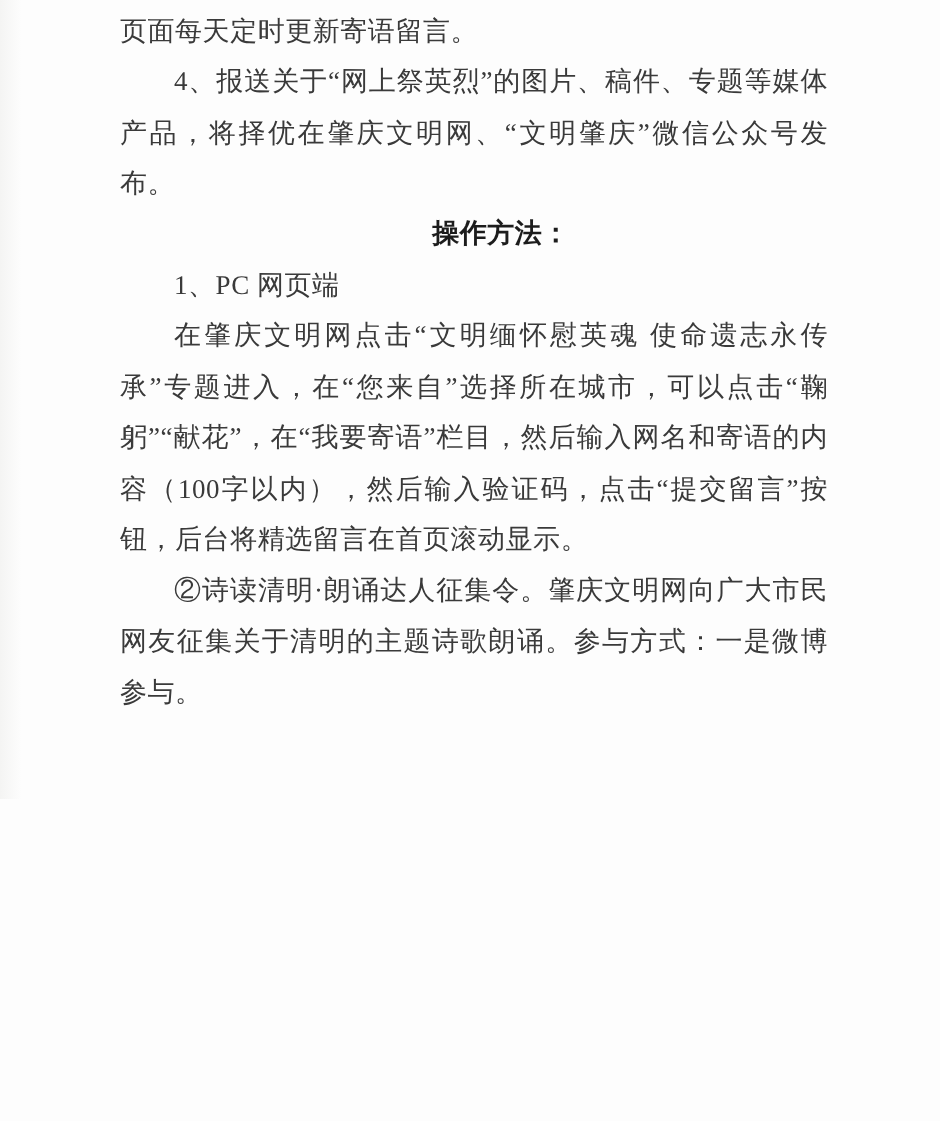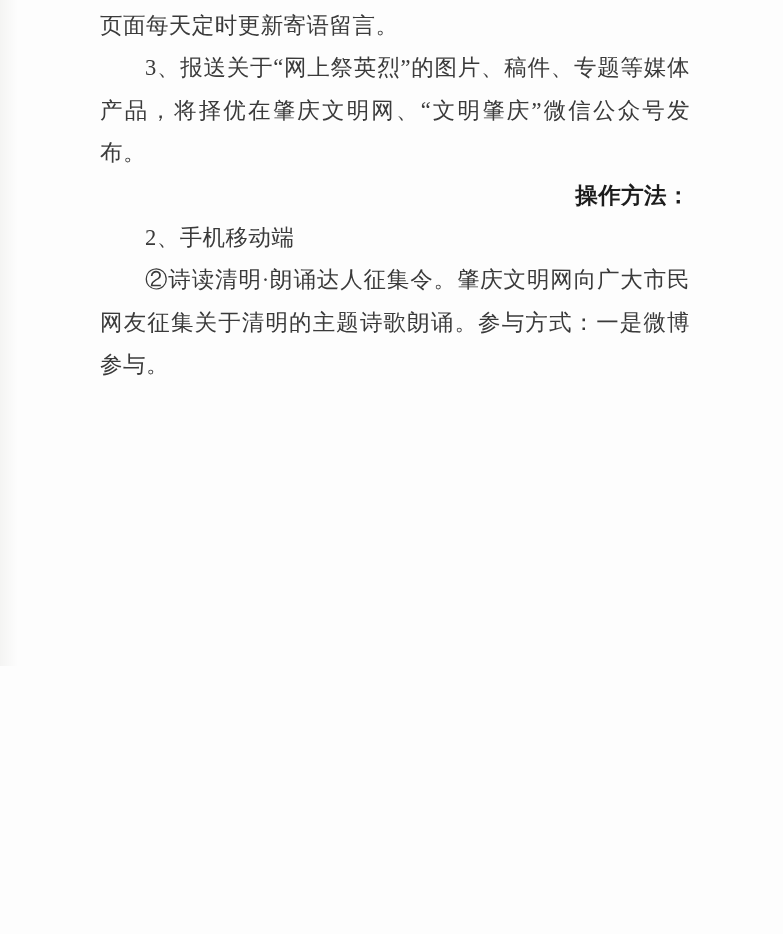--- a/index.html
+++ b/index.html
@@ -29,30 +29,31 @@
     line-height: 42.4px;
     color: #3a3a3a;
     text-align: justify;
     text-justify: inter-character;
     letter-spacing: 0.02em;
   }
   .doc-body p.indent {
     text-indent: 2em;
   }
   .doc-body p.heading {
-    font-family: Liberation Sans, sans-serif;
+    font-family: Liberation Mono, monospace;
     font-weight: bold;
     color: #1c1c1c;
-    text-align: right;
+    text-align: center;
   }
 </style>
 </head>
 <body>
 
 <div class="page">
   <div class="doc-body" id="doc-body">
       <p>页面每天定时更新寄语留言。</p>
-      <p class="indent">3、报送关于“网上祭英烈”的图片、稿件、专题等媒体产品，将择优在肇庆文明网、“文明肇庆”微信公众号发布。</p>
+      <p class="indent">4、报送关于“网上祭英烈”的图片、稿件、专题等媒体产品，将择优在肇庆文明网、“文明肇庆”微信公众号发布。</p>
       <p class="indent heading">操作方法：</p>
-      <p class="indent">2、手机移动端</p>
+      <p class="indent">1、PC 网页端</p>
+      <p class="indent">在肇庆文明网点击“文明缅怀慰英魂 使命遗志永传承”专题进入，在“您来自”选择所在城市，可以点击“鞠躬”“献花”，在“我要寄语”栏目，然后输入网名和寄语的内容（100字以内），然后输入验证码，点击“提交留言”按钮，后台将精选留言在首页滚动显示。</p>
       <p class="indent">②诗读清明·朗诵达人征集令。肇庆文明网向广大市民网友征集关于清明的主题诗歌朗诵。参与方式：一是微博参与。</p>
     </div>
 </div>
 
 </body></html>

